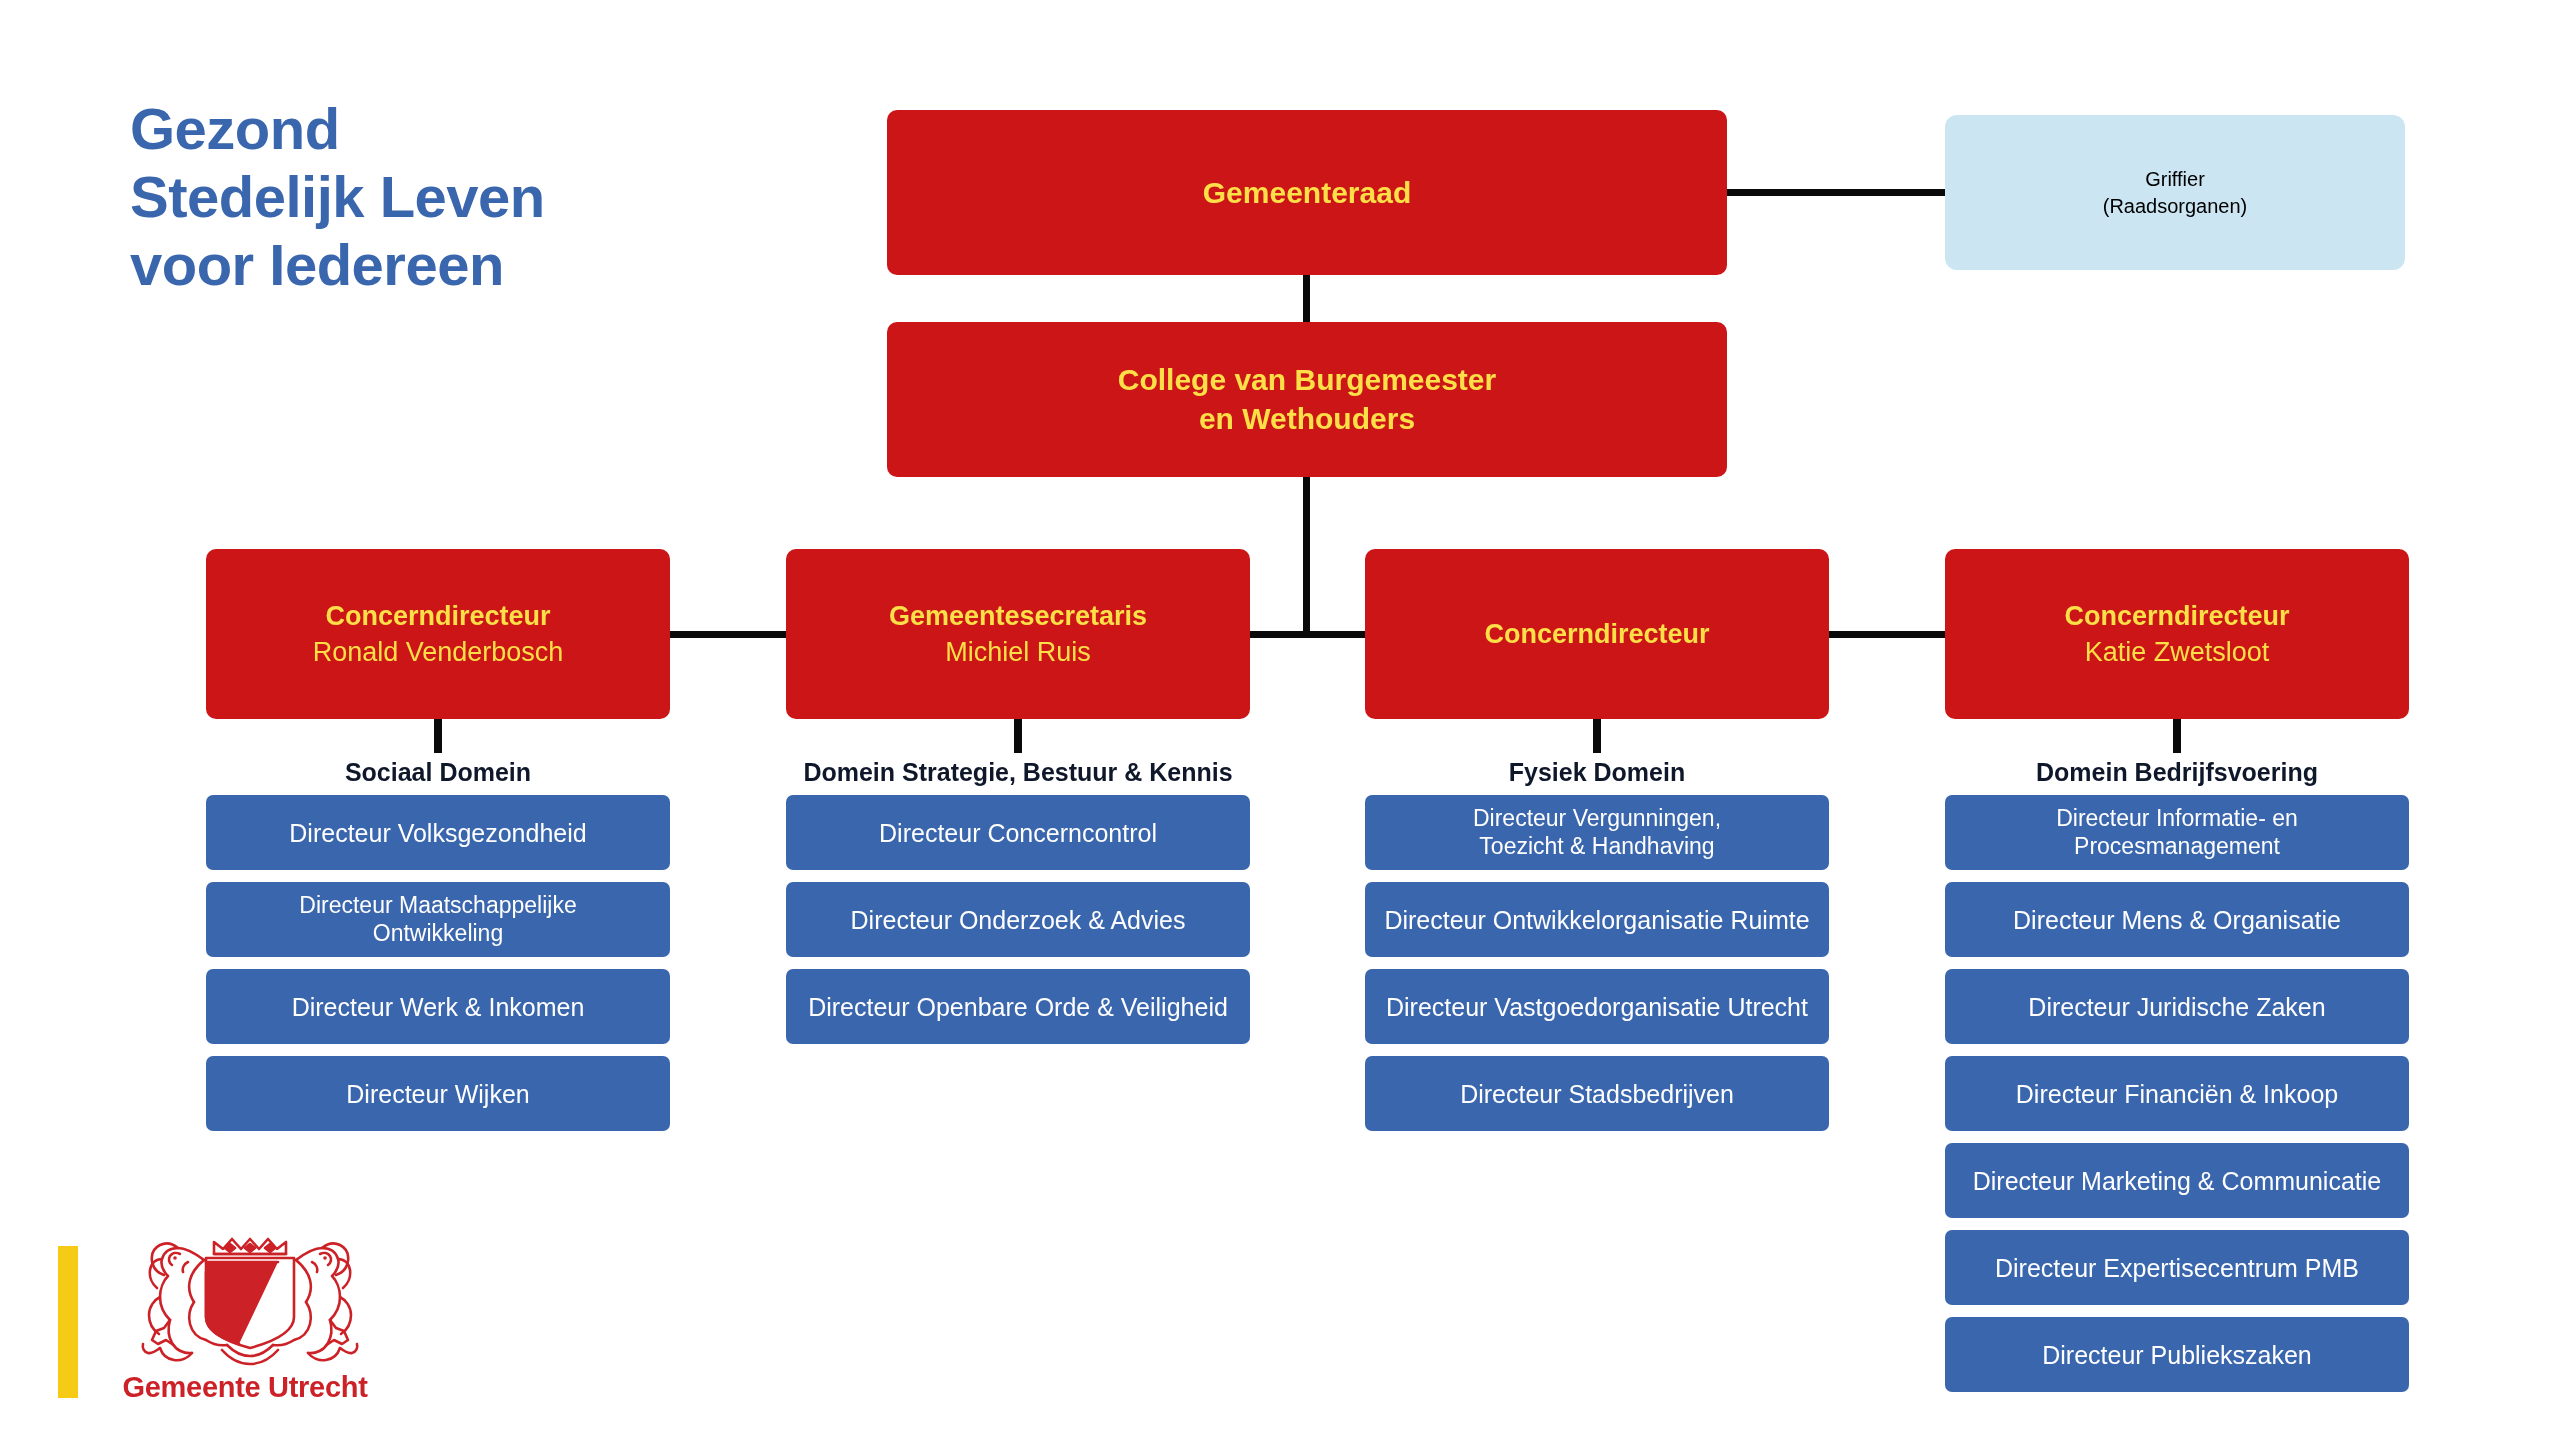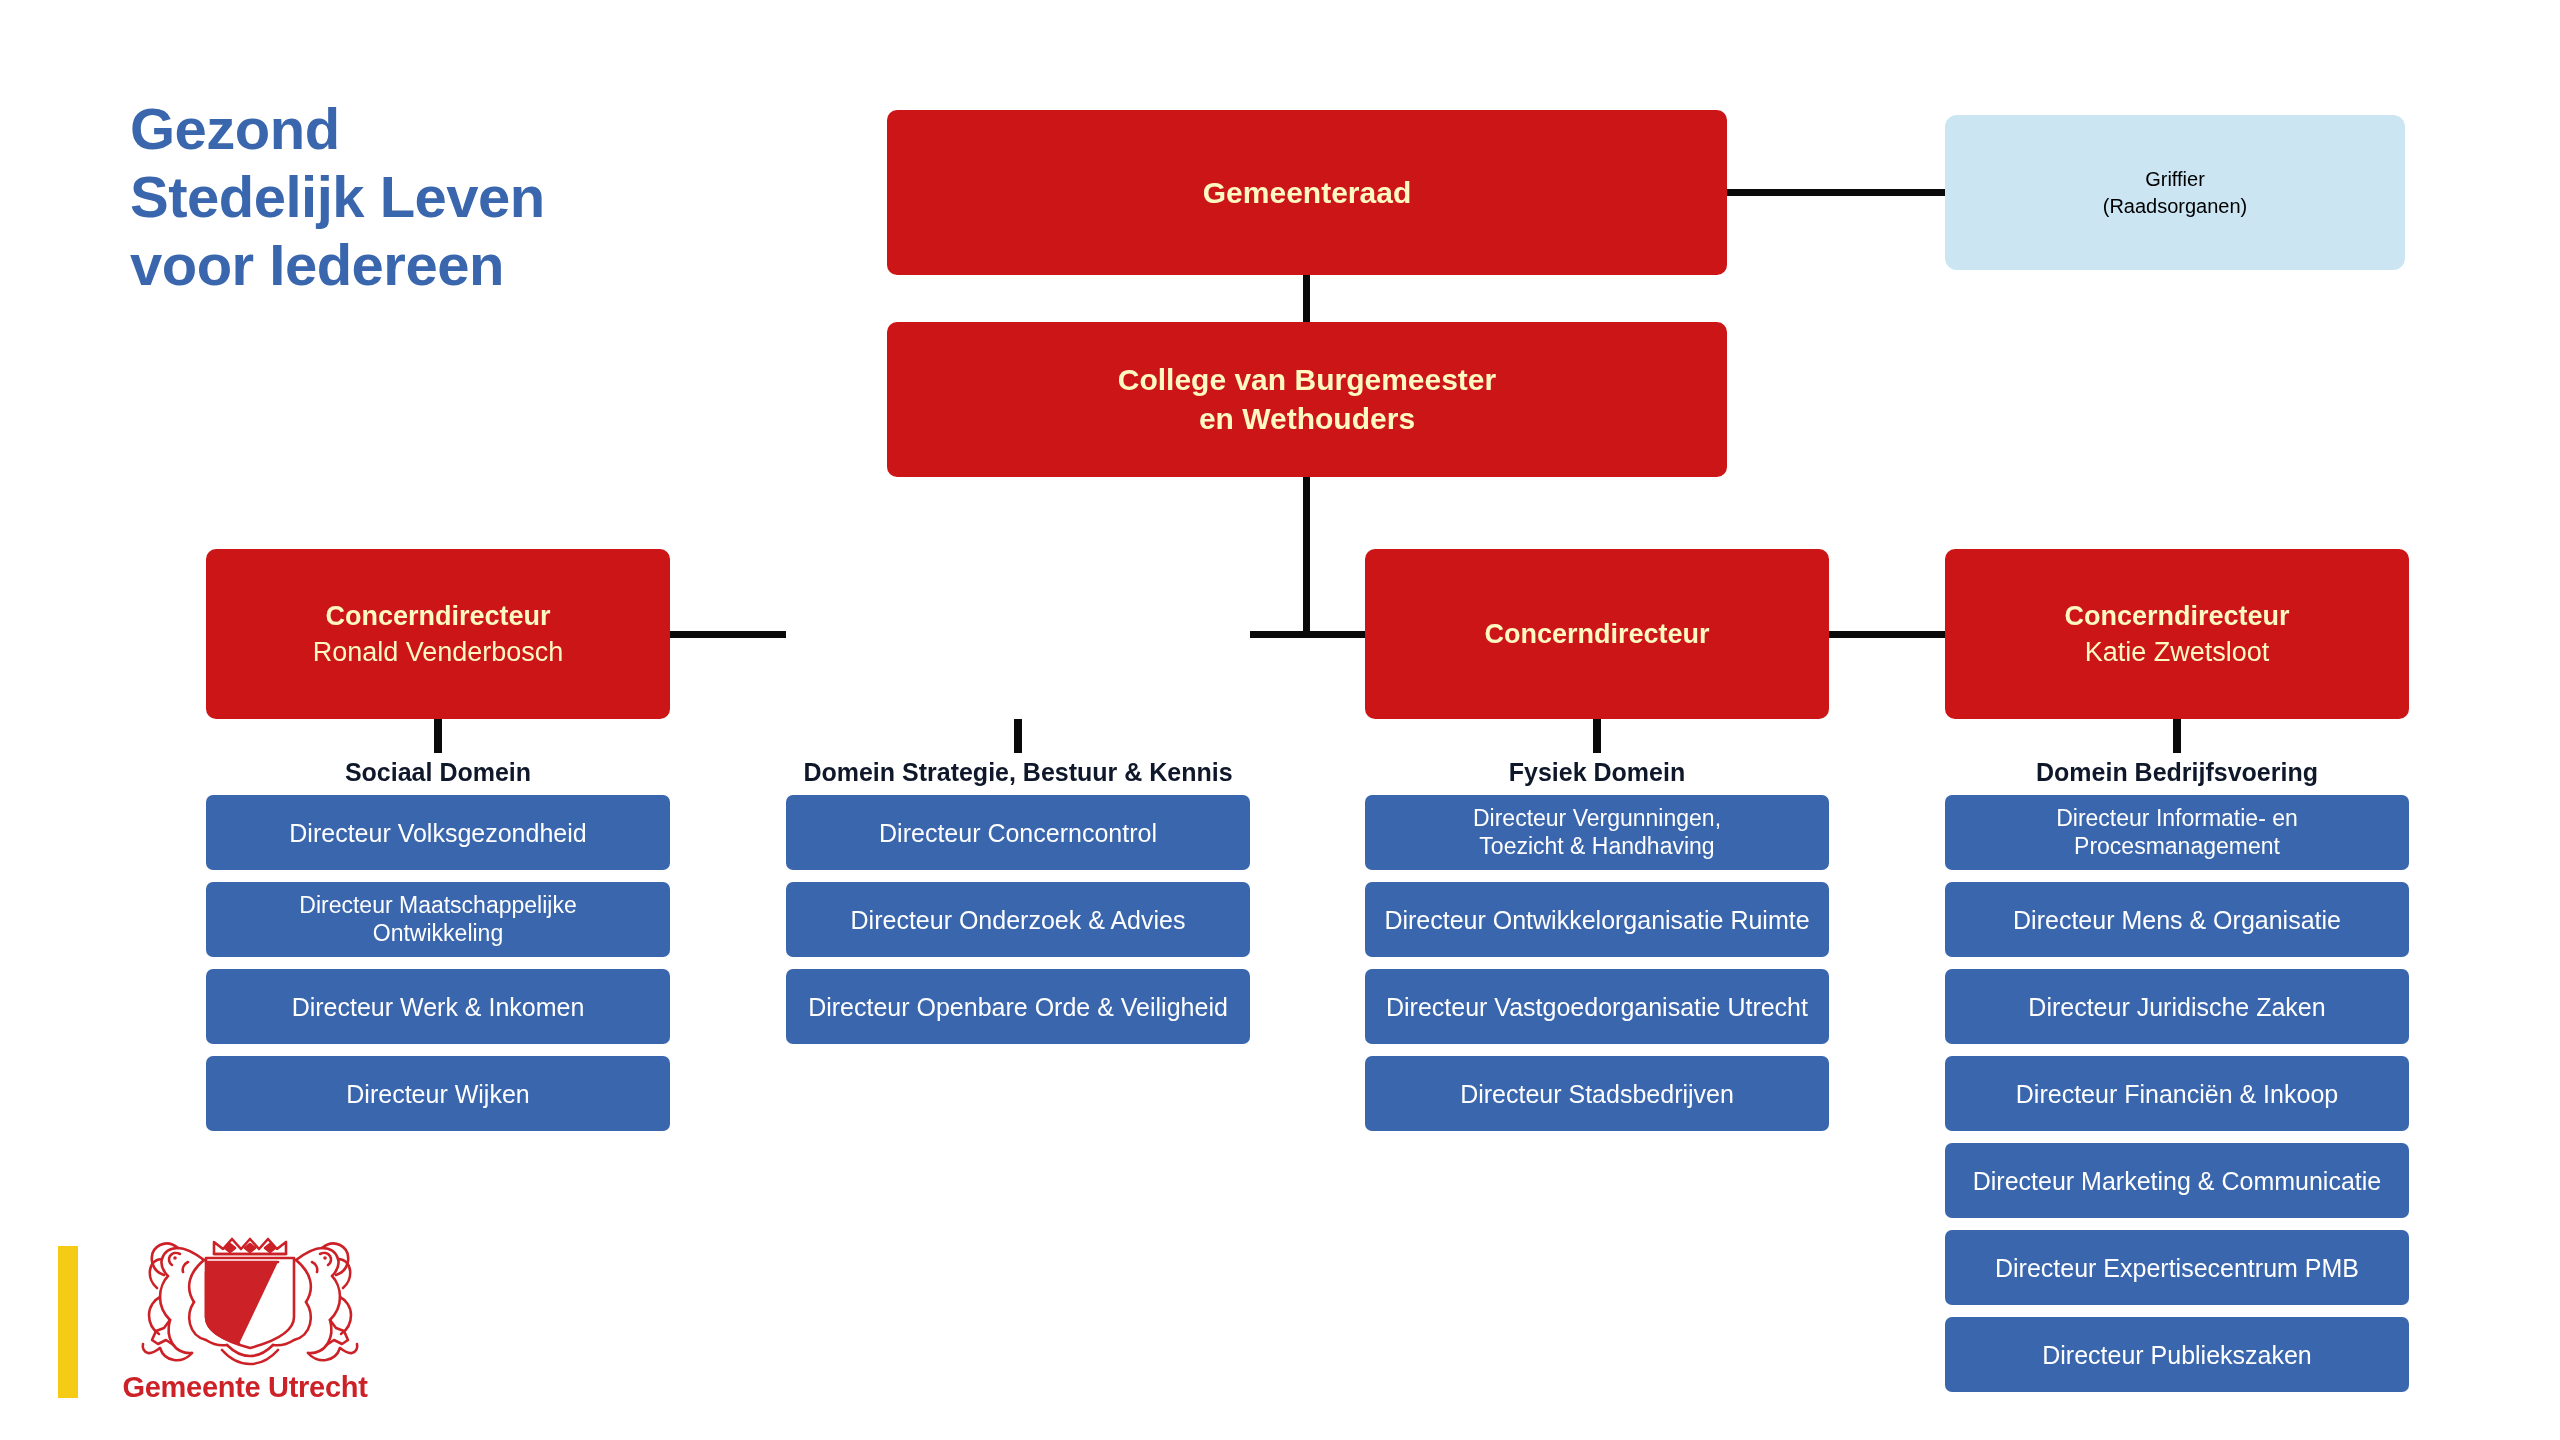--- a/index.html
+++ b/index.html
@@ -40,21 +40,21 @@
     box-sizing: border-box;
     display: flex;
     flex-direction: column;
     align-items: center;
     justify-content: center;
     text-align: center;
     border-radius: 10px;
   }
   .node.red {
     background: #cc1517;
-    color: #fef9c3;
+    color: #fde047;
   }
   .node.lightblue {
     background: #cbe5f3;
     color: #000000;
     border-radius: 12px;
   }
   .node .t1 {
     font-weight: bold;
   }
   .node .t2 {
@@ -217,20 +217,24 @@
 
   <div class="node lightblue griffier">
     <span class="t2">Griffier</span>
     <span class="t2">(Raadsorganen)</span>
   </div>
 
   <div class="node red dirbox c0">
     <span class="t1">Concerndirecteur</span>
     <span class="t2">Ronald Venderbosch</span>
   </div>
+  <div class="node red dirbox c1">
+    <span class="t1">Gemeentesecretaris</span>
+    <span class="t2">Michiel Ruis</span>
+  </div>
   <div class="node red dirbox c2">
     <span class="t1">Concerndirecteur</span>
     <span class="t2"></span>
   </div>
   <div class="node red dirbox c3">
     <span class="t1">Concerndirecteur</span>
     <span class="t2">Katie Zwetsloot</span>
   </div>
 
   <div class="column c0">

